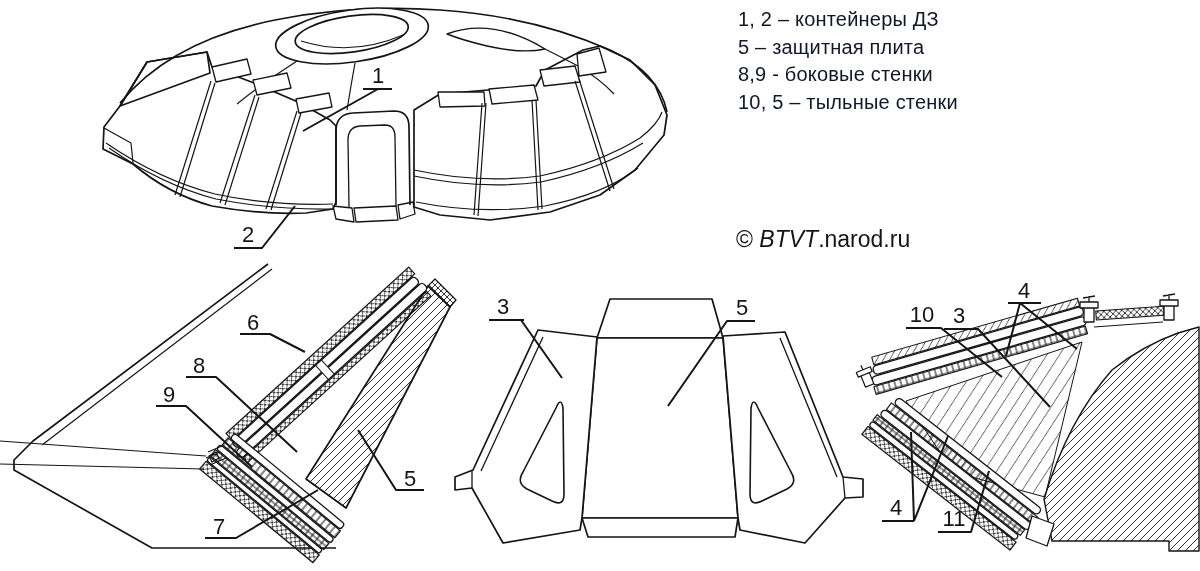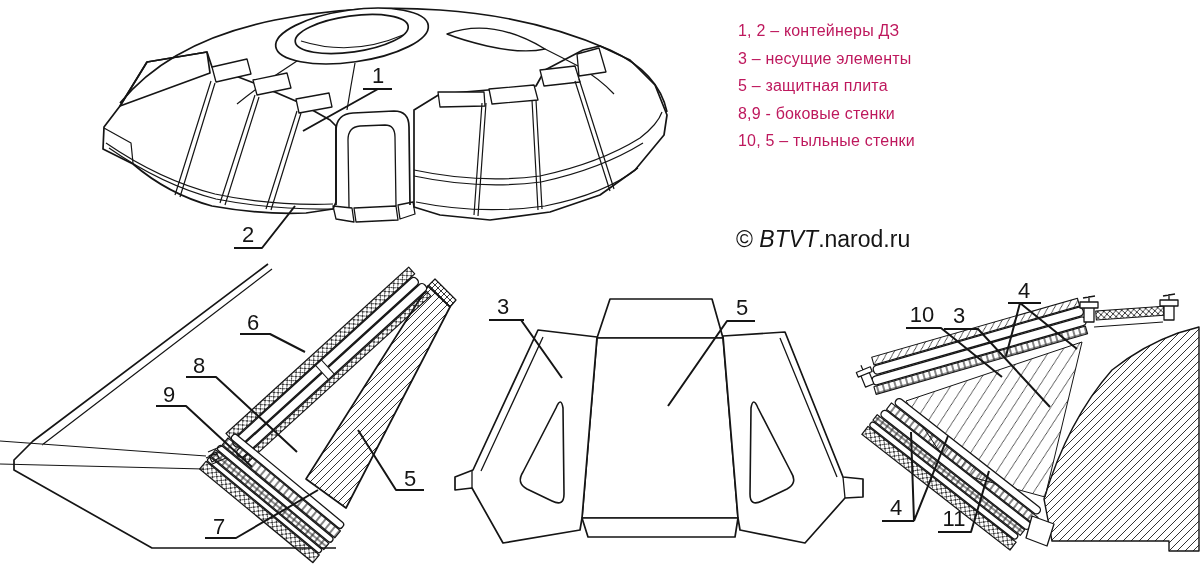--- a/index.html
+++ b/index.html
@@ -1,20 +1,20 @@
 <!DOCTYPE html>
 <html><head>
 <meta charset="utf-8">
 <style>
   html,body{margin:0;padding:0;background:#fff;}
   .page{position:relative;width:1200px;height:571px;background:#fff;overflow:hidden;
         font-family:"Liberation Sans", sans-serif;color:#111;}
   .drawing{position:absolute;left:0;top:0;}
-  .legend{position:absolute;left:738px;top:17px;font-size:16px;line-height:27.5px;
-          color:#be185d;letter-spacing:0.2px;}
+  .legend{position:absolute;left:738px;top:6px;font-size:20px;line-height:27.5px;
+          color:#0f172a;letter-spacing:0.2px;}
   .copyright{position:absolute;left:736px;top:226px;font-size:23px;color:#151515;}
   .copyright .brand{font-weight:normal;font-style:italic;}
   svg text{font-family:"Liberation Sans", sans-serif;font-size:22px;fill:#151515;}
 </style>
 </head>
 <body>
 
 <div class="page">
 
 <svg class="drawing" width="1200" height="571" viewBox="0 0 1200 571">
@@ -174,21 +174,20 @@
     <text x="1024" y="298" text-anchor="middle" stroke="none" fill="#151515">4</text>
     <text x="922" y="322" text-anchor="middle" stroke="none" fill="#151515">10</text>
     <text x="959" y="323" text-anchor="middle" stroke="none" fill="#151515">3</text>
     <text x="896" y="515" text-anchor="middle" stroke="none" fill="#151515">4</text>
     <text x="954" y="526" text-anchor="middle" stroke="none" fill="#151515">11</text>
   </g>
 </svg>
 
 <div class="legend">
   <div>1, 2 – контейнеры ДЗ</div>
-  <div>3 – несущие элементы</div>
   <div>5 – защитная плита</div>
   <div>8,9 - боковые стенки</div>
   <div>10, 5 – тыльные стенки</div>
 </div>
 
 <div class="copyright">
   <span>©</span>
   <span class="brand">BTVT</span><span>.narod.ru</span>
 </div>
 

